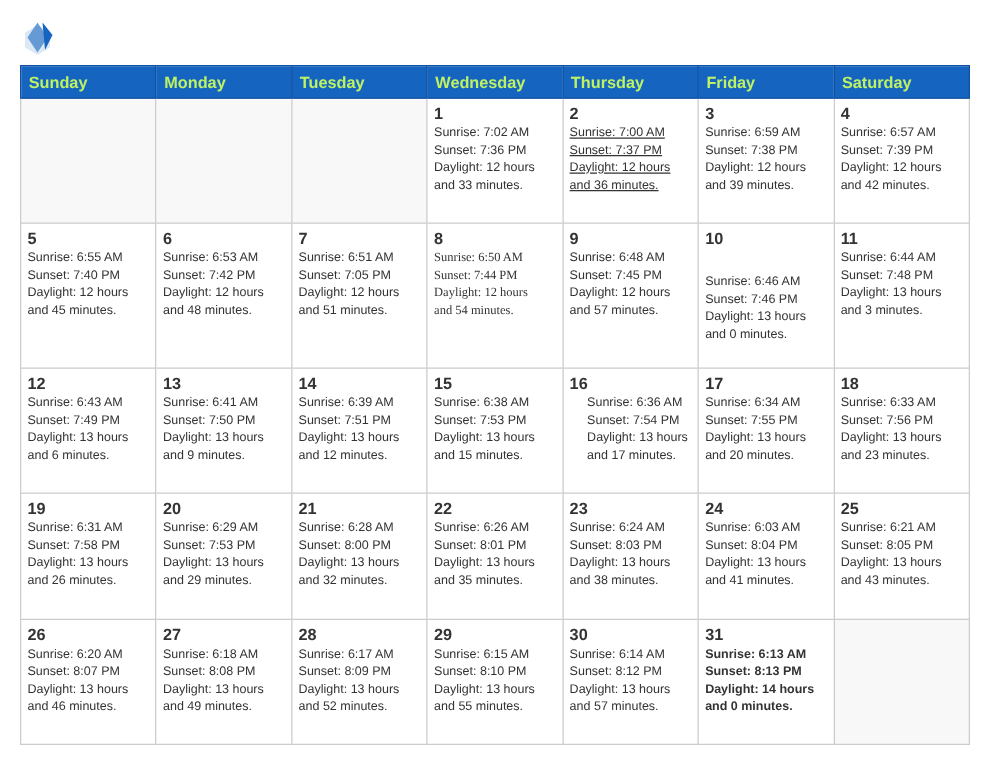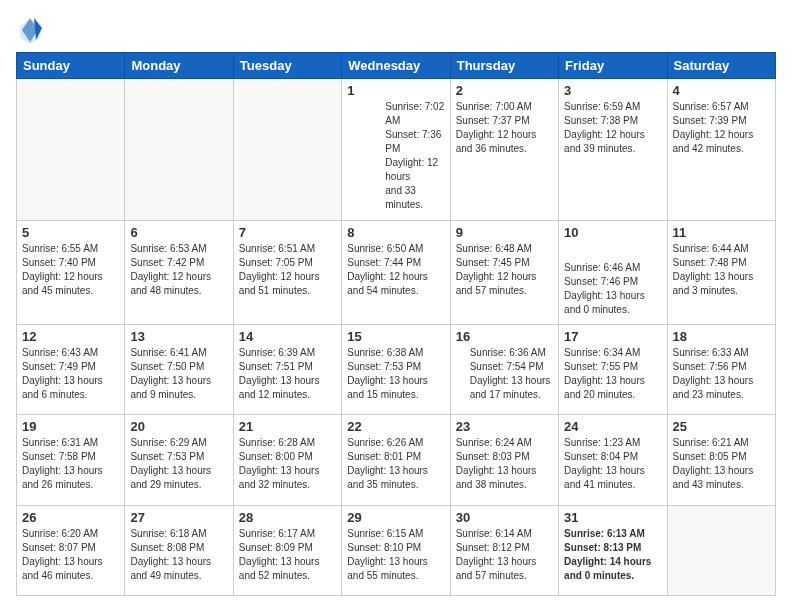--- a/index.html
+++ b/index.html
@@ -54,21 +54,21 @@
     }
     .calendar {
       flex: 1;
       border: 1px solid #ccc;
       border-collapse: collapse;
       width: 100%;
       table-layout: fixed;
     }
     .calendar th {
       background-color: #1565c0;
-      color: #ffffff;
+      color: #bef264;
       text-align: left;
       padding: 5px 6px;
       font-size: 13px;
       border: 1px solid #1050a0;
     }
     .calendar td {
       border: 1px solid #ccc;
       vertical-align: top;
       padding: 4px 5px;
       font-size: 10.5px;
@@ -125,28 +125,28 @@
           <th>Saturday</th>
         </tr>
     </thead>
     <tbody id="calendar-body">
     <tr>
           <td class="empty"></td>
           <td class="empty"></td>
           <td class="empty"></td>
           <td>
             <span class="day-number">1</span>
-            <div class="day-info" style="white-space: pre-line; margin-left: 38px;">Sunrise: 7:02 AM
+            <div class="day-info" style="white-space: pre-line;">Sunrise: 7:02 AM
 Sunset: 7:36 PM
 Daylight: 12 hours
 and 33 minutes.</div>
           </td>
           <td>
             <span class="day-number">2</span>
-            <div class="day-info" style="white-space: pre-line;">Sunrise: 7:00 AM
+            <div class="day-info" style="white-space: pre-line; text-decoration: underline;">Sunrise: 7:00 AM
 Sunset: 7:37 PM
 Daylight: 12 hours
 and 36 minutes.</div>
           </td>
           <td>
             <span class="day-number">3</span>
             <div class="day-info" style="white-space: pre-line;">Sunrise: 6:59 AM
 Sunset: 7:38 PM
 Daylight: 12 hours
 and 39 minutes.</div>
@@ -176,21 +176,21 @@
           </td>
           <td>
             <span class="day-number">7</span>
             <div class="day-info" style="white-space: pre-line;">Sunrise: 6:51 AM
 Sunset: 7:05 PM
 Daylight: 12 hours
 and 51 minutes.</div>
           </td>
           <td>
             <span class="day-number">8</span>
-            <div class="day-info" style="white-space: pre-line;">Sunrise: 6:50 AM
+            <div class="day-info" style="white-space: pre-line; font-family: Liberation Serif, serif;">Sunrise: 6:50 AM
 Sunset: 7:44 PM
 Daylight: 12 hours
 and 54 minutes.</div>
           </td>
           <td>
             <span class="day-number">9</span>
             <div class="day-info" style="white-space: pre-line;">Sunrise: 6:48 AM
 Sunset: 7:45 PM
 Daylight: 12 hours
 and 57 minutes.</div>
@@ -292,21 +292,21 @@
           </td>
           <td>
             <span class="day-number">23</span>
             <div class="day-info" style="white-space: pre-line;">Sunrise: 6:24 AM
 Sunset: 8:03 PM
 Daylight: 13 hours
 and 38 minutes.</div>
           </td>
           <td>
             <span class="day-number">24</span>
-            <div class="day-info" style="white-space: pre-line;">Sunrise: 1:23 AM
+            <div class="day-info" style="white-space: pre-line;">Sunrise: 6:03 AM
 Sunset: 8:04 PM
 Daylight: 13 hours
 and 41 minutes.</div>
           </td>
           <td>
             <span class="day-number">25</span>
             <div class="day-info" style="white-space: pre-line;">Sunrise: 6:21 AM
 Sunset: 8:05 PM
 Daylight: 13 hours
 and 43 minutes.</div>

